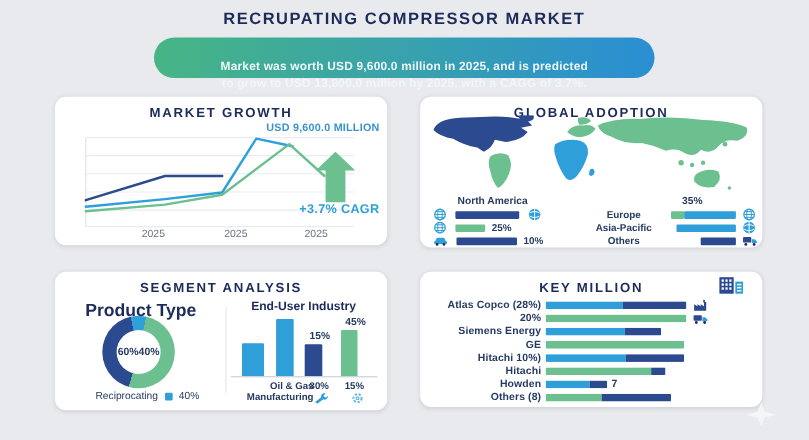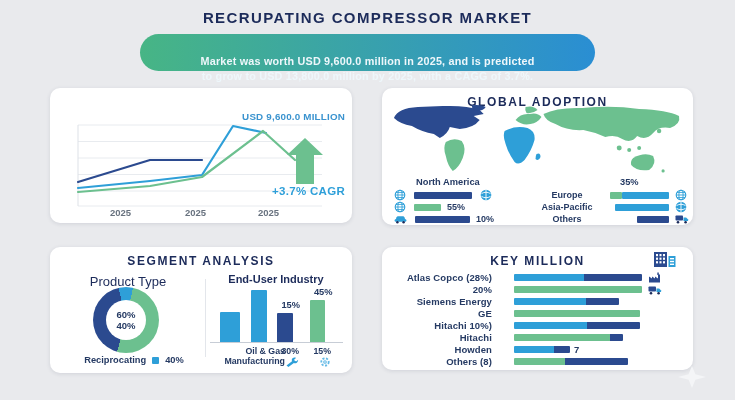--- a/index.html
+++ b/index.html
@@ -11,74 +11,75 @@
   #p1{left:50px;top:88px;width:302px;height:135px}
   #p2{left:382px;top:88px;width:311px;height:137px}
   #p3{left:50px;top:247px;width:302px;height:126px}
   #p4{left:382px;top:247px;width:311px;height:123px}
   .panel-title{position:absolute;top:7px;left:0;width:100%;text-align:center;font-size:12px;font-weight:800;letter-spacing:1.6px;color:#1c2b5a}
   
   .peak-label{position:absolute;right:7px;top:23px;font-size:9.8px;font-weight:800;color:#3a93cf;letter-spacing:.2px}
   #growth-chart{position:absolute;left:20px;top:34px}
   .growth-arrow{position:absolute;left:237px;top:50px}
   .cagr{position:absolute;right:7px;top:97px;font-size:11.5px;font-weight:800;color:#2e9fd9;letter-spacing:.3px}
-  .xlab{position:absolute;top:119px;width:40px;text-align:left;font-size:9.5px;color:#68727f;font-weight:700}
+  .xlab{position:absolute;top:119px;width:40px;text-align:right;font-size:9.5px;color:#68727f;font-weight:400}
   #xl0{left:60px}#xl1{left:135px}#xl2{left:208px}
   
   #world-map{position:absolute;left:6px;top:16px}
   .ga-h-left{position:absolute;left:34px;top:89px;font-size:9.3px;font-weight:700;color:#253a63}
   .ga-h-right{position:absolute;left:238px;top:89px;font-size:9.3px;font-weight:700;color:#253a63}
   #ga-left{position:absolute;left:12px;top:101px;width:134px}
   #ga-right{position:absolute;left:148px;top:101px;width:158px}
   .ga-row{display:flex;align-items:center;height:12px;font-size:9px;font-weight:700;color:#253a63}
   .ga-bar{height:7px;border-radius:1px;flex:none}
   .ga-rlabel{width:74px;text-align:center;flex:none;margin-right:5px;font-size:9px}
   .ga-rbarbox{width:60px;display:flex;justify-content:flex-end;flex:none}
   .ic{display:inline-flex;align-items:center;justify-content:center;flex:none;line-height:0}
   
-  .pt-title{position:absolute;left:18px;top:27px;width:120px;text-align:center;font-size:13px;font-weight:400;color:#1c2b5a}
+  .pt-title{position:absolute;left:18px;top:27px;width:120px;text-align:center;font-size:16px;font-weight:700;color:#1c2b5a}
   .donut{position:absolute;left:43px;top:40px;width:66px;height:66px;border-radius:50%}
   .donut::after{content:"";position:absolute;left:13px;top:13px;width:40px;height:40px;border-radius:50%;background:#fff}
-  .donut-center{position:absolute;left:43px;top:40px;width:66px;height:66px;display:flex;flex-direction:column;align-items:center;justify-content:center;font-size:9.5px;font-weight:800;color:#253a63;line-height:11px;z-index:2}
-  .pt-legend{position:absolute;left:14px;top:108px;width:140px;display:flex;align-items:center;justify-content:center;gap:6px;font-size:9.3px;font-weight:700;color:#253a63}
+  .donut-center{position:absolute;left:43px;top:40px;width:66px;height:66px;display:flex;flex-direction:row;align-items:center;justify-content:center;font-size:9.5px;font-weight:800;color:#253a63;line-height:11px;z-index:2}
+  .pt-legend{position:absolute;left:14px;top:108px;width:140px;display:flex;align-items:center;justify-content:center;gap:6px;font-size:9.3px;font-weight:400;color:#253a63}
   .legend-swatch{width:7px;height:7px;background:#2e9fd8;border-radius:1px}
   .divider{position:absolute;left:155px;top:32px;width:1px;height:78px;background:#e3e6eb}
   .eu-title{position:absolute;left:160px;top:26px;width:132px;text-align:center;font-size:11px;font-weight:800;color:#1c2b5a}
   #eu-bars{position:absolute;left:162px;top:42px;width:130px;height:53px}
   .eu-bar{position:absolute;bottom:0;border-radius:1px 1px 0 0}
   .eu-toplabel{position:absolute;width:30px;text-align:right;font-size:9.3px;font-weight:800;color:#253a63}
   .eu-baseline{position:absolute;left:160px;top:95px;width:133px;height:1px;background:#c7cdd6}
   .eu-foot{position:absolute;top:99px;font-size:8.8px;font-weight:700;color:#253a63;text-align:right;line-height:10px}
   #foot1{left:157px;width:78px}
   #foot2{left:221px;width:28px}
   #foot3{left:253px;width:28px}
   
   .kp-head-icon{position:absolute;right:16px;top:4px}
   #kp-rows{position:absolute;left:8px;top:25px;width:300px}
   .kp-row{display:flex;align-items:center;height:11.9px;font-size:9.5px;color:#253a63}
-  .kp-label{width:102px;text-align:right;padding-right:22px;font-weight:700;flex:none;letter-spacing:.1px}
+  .kp-label{width:102px;text-align:right;padding-right:4px;font-weight:700;flex:none;letter-spacing:.1px}
   .kp-bar{display:flex;height:7px;border-radius:1px;overflow:hidden;flex:none}
   .seg{height:7px;display:inline-block}
   .kp-suffix{margin-left:4px;font-weight:700}
   .kp-ic{margin-left:6px}
   .sparkle{position:absolute;left:678px;top:366px;width:28px;height:22px;background:#f4f5f7;clip-path:polygon(50% 0,62% 38%,100% 50%,62% 62%,50% 100%,38% 62%,0 50%,38% 38%)}
 </style>
 </head>
 <body>
 
 <div class="stage">
 
   <div class="main-title">RECRUPATING COMPRESSOR MARKET</div>
 
   <div class="banner">
     <div>Market was worth USD 9,600.0 million in 2025, and is predicted</div>
     <div>to grow to USD 13,800.0 million by 2025, with a CAGG of 3.7%.</div>
   </div>
 
   <section class="panel" id="p1">
+    <div class="panel-title">MARKET GROWTH</div>
     <div class="peak-label">USD 9,600.0 MILLION</div>
     <svg id="growth-chart" width="255" height="86" viewBox="0 0 255 86">
         <line x1="8" y1="3" x2="252" y2="3" stroke="#e8ebef" stroke-width="1"></line>
         <line x1="8" y1="19.5" x2="252" y2="19.5" stroke="#e8ebef" stroke-width="1"></line>
         <line x1="8" y1="36" x2="252" y2="36" stroke="#e8ebef" stroke-width="1"></line>
         <line x1="8" y1="52.5" x2="252" y2="52.5" stroke="#e8ebef" stroke-width="1"></line>
         <line x1="8" y1="69" x2="252" y2="69" stroke="#e8ebef" stroke-width="1"></line>
         <line x1="8" y1="84" x2="252" y2="84" stroke="#e8ebef" stroke-width="1"></line>
         <line x1="8" y1="3" x2="8" y2="84" stroke="#dde1e7" stroke-width="1"></line>
         <polyline points="8,60 80,38 132,38" fill="none" stroke="#2b4a8f" stroke-width="2.2" stroke-linejoin="round" stroke-linecap="round"></polyline>
@@ -135,21 +136,21 @@
         </div>
         <div class="ga-row">
           <span class="ic">
             <svg width="12" height="12" viewBox="0 0 12 12">
               <circle cx="6" cy="6" r="4.8" fill="none" stroke="#2e9fd8" stroke-width="1.1"></circle>
               <ellipse cx="6" cy="6" rx="2.1" ry="4.8" fill="none" stroke="#2e9fd8" stroke-width="0.9"></ellipse>
               <path d="M1.2 6h9.6M2 3.4h8M2 8.6h8" stroke="#2e9fd8" stroke-width="0.9" fill="none"></path>
             </svg>
           </span>
           <div class="ga-bar" style="width: 27px; background: rgb(108, 192, 143); margin-left: 8px;"></div>
-          <span style="margin-left: 6px;">55%</span>
+          <span style="margin-left: 6px;">25%</span>
         </div>
         <div class="ga-row">
           <span class="ic">
             <svg width="13" height="10" viewBox="0 0 13 10">
               <path d="M1.5 6L2.6 3.2Q3 2.2 4 2.2h5Q10 2.2 10.4 3.2L11.5 6Z" fill="#2e9fd8"></path>
               <rect x="0.6" y="5.2" width="11.8" height="2.6" rx="1.2" fill="#2e9fd8"></rect>
               <circle cx="3.4" cy="8.2" r="1.2" fill="#1c2b5a"></circle>
               <circle cx="9.6" cy="8.2" r="1.2" fill="#1c2b5a"></circle>
             </svg>
           </span>

